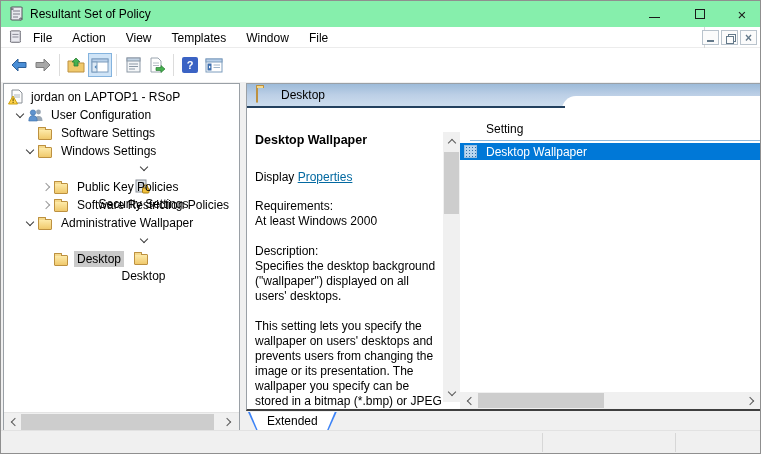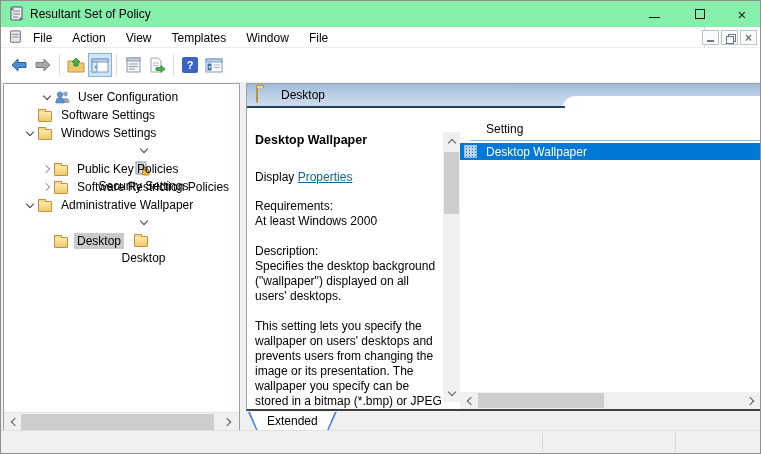--- a/index.html
+++ b/index.html
@@ -50,21 +50,21 @@
                border:1px solid #9aa0a6; overflow:hidden; }
   .tree-rows { position:absolute; left:0; top:4px; width:100%; }
   .tree-row { height:18px; display:flex; align-items:center; white-space:nowrap; }
   .chev-slot { width:16px; display:flex; align-items:center; justify-content:center; flex:0 0 16px; }
   .chev { display:inline-block; width:6px; height:6px; border-right:1.5px solid #3c3c3c; border-bottom:1.5px solid #3c3c3c; }
   .chev.down { transform:rotate(45deg); margin-top:-3px; }
   .chev.right { transform:rotate(-45deg); border-color:#9b9b9b; }
   .tree-ico { width:20px; flex:0 0 20px; display:flex; align-items:center; }
   .tree-label { padding:1px 3px; }
   .tree-row.selected .tree-label { background:#cacaca; }
-  .d0 { padding-left:4px; } .d1 { padding-left:8px;margin-left:27px; } .d2 { padding-left:18px; }
+  .d0 { padding-left:4px; } .d1 { padding-left:8px; } .d2 { padding-left:18px; }
   .d3 { padding-left:44px;flex-direction:column; } .d4 { padding-left:34px; }
 
   .icon-folder { width:14px; height:11px; background:linear-gradient(#fdeaa9,#f0c96c);
                  border:1px solid #bd9140; border-radius:1px; position:relative; margin-top:2px; }
   .icon-folder::before { content:""; position:absolute; top:-3px; left:-1px; width:6px; height:2px;
                  background:#f5d98c; border:1px solid #bd9140; border-bottom:none; border-radius:1px 1px 0 0; }
 
   
   .ext-pane { position:absolute; left:245px; top:82px; width:515px; height:328px; background:#fff;
               border:1px solid #9aa0a6; border-bottom:2px solid #3f3f3f; overflow:hidden; }
@@ -242,20 +242,33 @@
         <path d="M4 7.5 L5.8 9 L4 10.5 Z" fill="#fff"></path>
         <line x1="8.5" y1="7" x2="15" y2="7" stroke="#9fb4c9"></line>
         <line x1="8.5" y1="9.5" x2="15" y2="9.5" stroke="#9fb4c9"></line>
       </svg>
     </div>
   </div>
 
   <div class="tree-pane">
     <div class="tree-rows">
 
+      <div class="tree-row d0">
+        <span class="tree-ico">
+          <svg width="17" height="16" viewBox="0 0 17 16">
+            <path d="M4 1 H11 L14 4 V14 H4 Z" fill="#fdfdfd" stroke="#8a9097"></path>
+            <line x1="6" y1="6" x2="12" y2="6" stroke="#aeb6bd"></line>
+            <line x1="6" y1="8" x2="12" y2="8" stroke="#aeb6bd"></line>
+            <path d="M5 7 L9.5 15 H0.5 Z" fill="#ffd34d" stroke="#c79a00" stroke-width=".9"></path>
+            <rect x="4.6" y="9.3" width="1" height="3" fill="#5a4a00"></rect>
+            <rect x="4.6" y="13" width="1" height="1" fill="#5a4a00"></rect>
+          </svg>
+        </span>
+        <span class="tree-label">jordan on LAPTOP1 - RSoP</span>
+      </div>
 
       <div class="tree-row d1">
         <span class="chev-slot">
             <span class="chev down"></span>
           </span>
         <span class="tree-ico">
           <svg width="16" height="14" viewBox="0 0 16 14">
             <circle cx="10.5" cy="4" r="2.4" fill="#9aa7b5"></circle>
             <path d="M6.5 13 Q6.5 8 10.5 8 Q14.5 8 14.5 13 Z" fill="#9aa7b5"></path>
             <circle cx="5" cy="4.6" r="2.7" fill="#5f93cf" stroke="#3c6ea8" stroke-width=".6"></circle>

